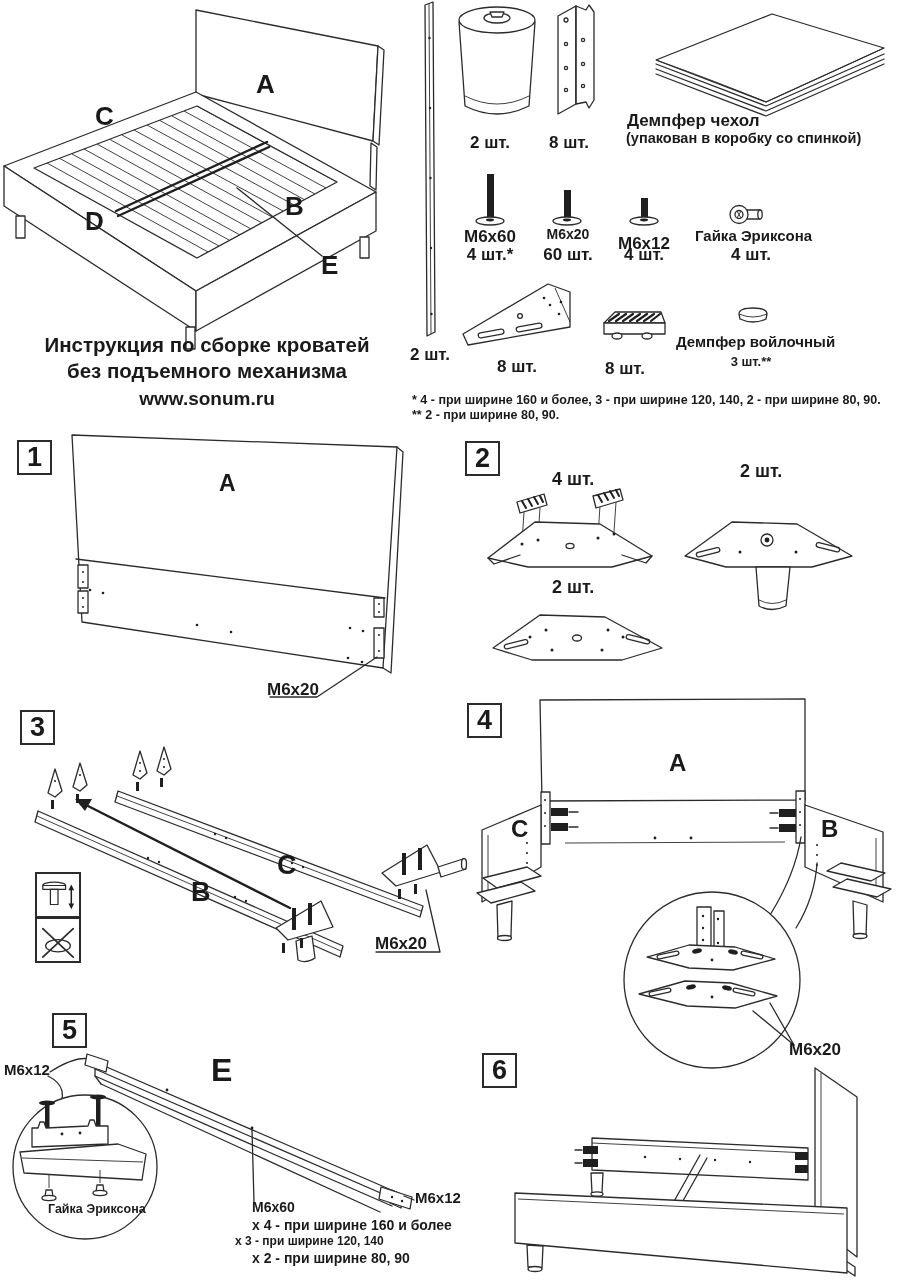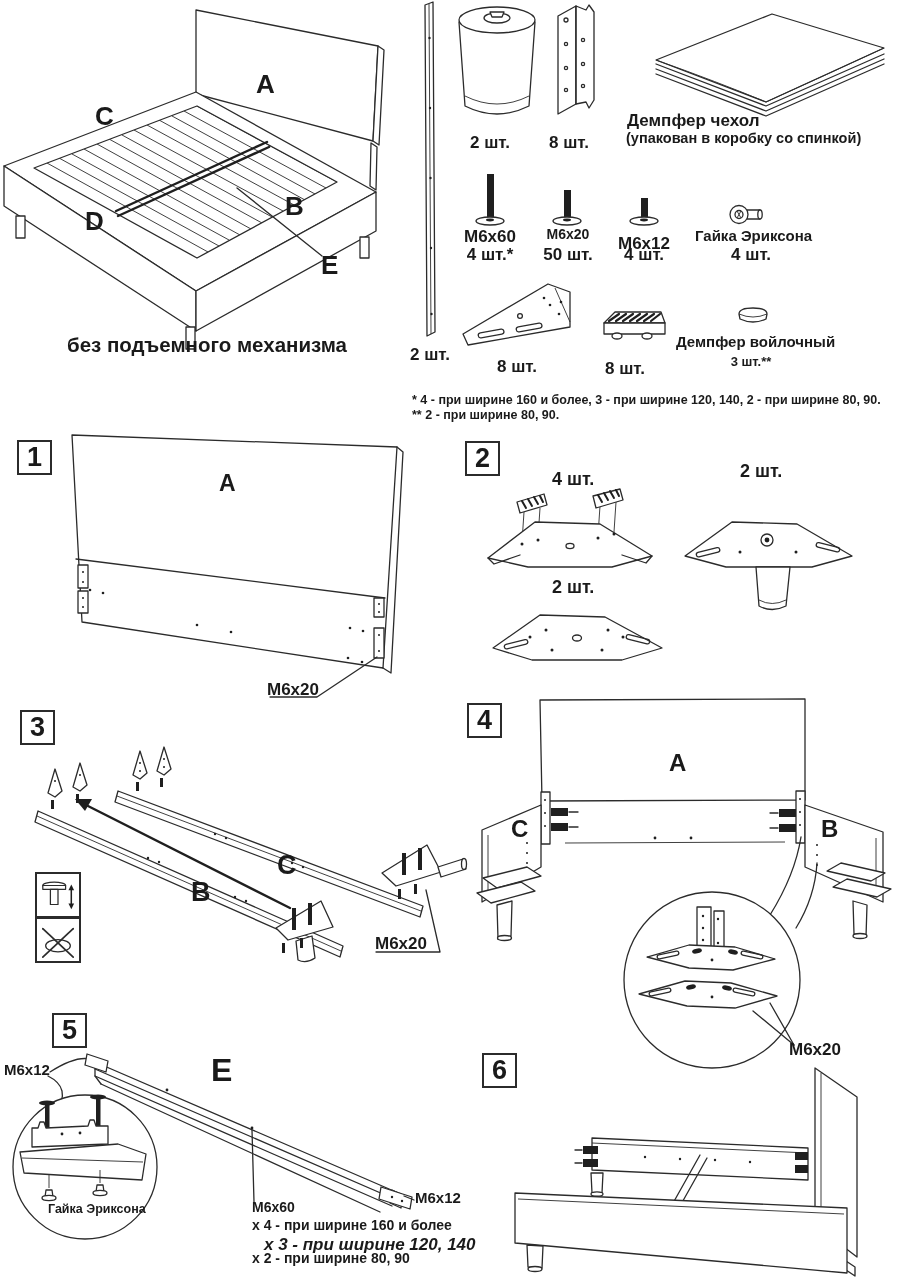--- a/index.html
+++ b/index.html
@@ -66,22 +66,24 @@
 
     <line class="s" x1="322" y1="256" x2="237" y2="188"></line>
   </svg>
   <div class="lbl" style="left:256px;top:70px;font-size:26px;">A</div>
   <div class="lbl" style="left:95px;top:102px;font-size:26px;">C</div>
   <div class="lbl" style="left:285px;top:192px;font-size:26px;">B</div>
   <div class="lbl" style="left:85px;top:207px;font-size:26px;">D</div>
   <div class="lbl" style="left:321px;top:251px;font-size:26px;">E</div>
 
   <div class="lbl ctr" style="left:18px;top:332px;width:378px;font-size:20.5px;line-height:1.25;">
+    <div>Инструкция по сборке кроватей</div>
     <div>без подъемного механизма</div>
   </div>
+  <div class="lbl ctr" style="left:18px;top:388px;width:378px;font-size:19px;">www.sonum.ru</div>
 
   <svg style="left:420;top:2" width="22" height="340" viewBox="0 0 22 340">
     <polygon class="w" points="5,3 13,0 15,330 7,334"></polygon>
     <line class="t" x1="9" y1="2" x2="11" y2="332"></line>
     <circle class="k" cx="9.5" cy="36" r="1.2"></circle>
       <circle class="k" cx="10" cy="106" r="1.2"></circle>
     <circle class="k" cx="10.5" cy="176" r="1.2"></circle>
       <circle class="k" cx="11" cy="246" r="1.2"></circle>
     <circle class="k" cx="11.5" cy="312" r="1.2"></circle>
   </svg>
@@ -138,21 +140,21 @@
   <svg style="left:728;top:203" width="36" height="24" viewBox="0 0 36 24">
     <polygon class="w" points="19,7 32,7 32,16 19,16"></polygon>
     <ellipse class="w" cx="32" cy="11.5" rx="2.2" ry="4.5"></ellipse>
     <circle class="w" cx="11" cy="11.5" r="9"></circle>
     <circle class="s" cx="11" cy="11.5" r="4"></circle>
     <path class="t" d="M9,8 l4,7 M13,8 l-4,7"></path>
   </svg>
   <div class="lbl ctr" style="left:459px;top:227px;width:62px;font-size:17px;">М6х60</div>
   <div class="lbl ctr" style="left:459px;top:245px;width:62px;font-size:17px;">4 шт.*</div>
   <div class="lbl ctr" style="left:537px;top:227px;width:62px;font-size:14px;text-align:center;">М6х20</div>
-  <div class="lbl ctr" style="left:537px;top:245px;width:62px;font-size:17px;">50 шт.</div>
+  <div class="lbl ctr" style="left:537px;top:245px;width:62px;font-size:17px;">60 шт.</div>
   <div class="lbl ctr" style="left:613px;top:227px;width:62px;font-size:17px;margin-top:7px;">М6х12</div>
   <div class="lbl ctr" style="left:613px;top:245px;width:62px;font-size:17px;">4 шт.</div>
   <div class="lbl ctr" style="left:695px;top:228px;width:112px;font-size:15px;">Гайка Эриксона</div>
   <div class="lbl ctr" style="left:695px;top:245px;width:112px;font-size:17px;">4 шт.</div>
 
   <svg style="left:458;top:272" width="135" height="82" viewBox="0 0 135 82">
     <polygon class="w" points="5,62 90,12 112,20 112,55 10,73"></polygon>
     <line class="t" x1="97" y1="16" x2="112" y2="50"></line>
     <rect class="s" x="20" y="59" width="26" height="5" rx="2.5" transform="rotate(-10 33 61)"></rect>
     <rect class="s" x="58" y="53" width="26" height="5" rx="2.5" transform="rotate(-10 71 55)"></rect>
@@ -476,21 +478,21 @@
       <ellipse class="w" cx="49" cy="158" rx="7" ry="2.6"></ellipse>
     <path class="w" d="M97,145 L103,145 L104,152 L96,152 Z"></path>
       <ellipse class="w" cx="100" cy="153" rx="7" ry="2.6"></ellipse>
   </svg>
   <div class="lbl" style="left:211px;top:1053px;font-size:32px;">E</div>
   <div class="lbl" style="left:4px;top:1062px;font-size:15px;">M6x12</div>
   <div class="lbl" style="left:415px;top:1190px;font-size:15px;">M6x12</div>
   <div class="lbl" style="left:48px;top:1202px;font-size:12.5px;">Гайка Эриксона</div>
   <div class="lbl" style="left:252px;top:1200px;font-size:14px;">M6x60</div>
   <div class="lbl" style="left:252px;top:1218px;font-size:14px;">x 4 - при ширине 160 и более</div>
-  <div class="lbl" style="left:264px;top:1235px;font-size:17px;font-style:italic;">x 3 - при ширине 120, 140</div>
+  <div class="lbl" style="left:235px;top:1235px;font-size:12px;">x 3 - при ширине 120, 140</div>
   <div class="lbl" style="left:252px;top:1251px;font-size:14px;">x 2 - при ширине 80, 90</div>
 
   <div class="stepbox" style="left:482px;top:1053px;">6</div>
   <svg style="left:465;top:1060" width="435" height="220" viewBox="0 0 435 220">
 
     <polygon class="w" points="350,8 392,37 392,197 350,165"></polygon>
     <line class="t" x1="356" y1="13" x2="356" y2="169"></line>
     <polygon class="w" points="378,199 390,207 390,216 378,208"></polygon>
 
     <polygon class="w" points="127,78 343,88 343,120 127,110"></polygon>

